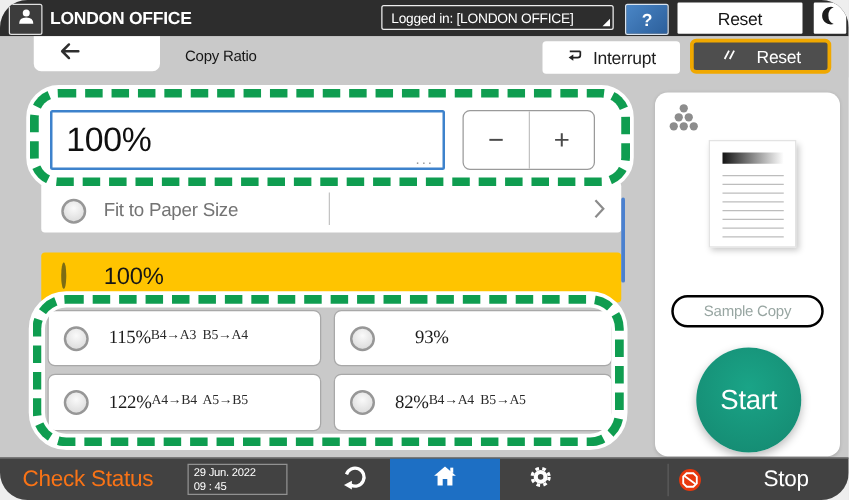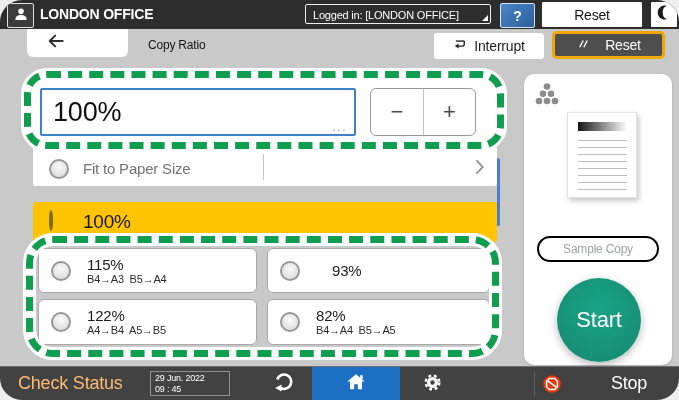--- a/index.html
+++ b/index.html
@@ -60,21 +60,21 @@
   .radio.sel::after { content:''; position:absolute; inset:4px; border-radius:50%; background:#4c430a; }
   .row-radio { left:16px; top:10px; }
   
   .preset-cell { background:#fff; border:1px solid #a8a8a8; border-radius:6px; box-sizing:border-box;
     display:flex; align-items:center; }
   .cell-0 { left:38px;  top:248px; width:219px; height:45px; }
   .cell-1 { left:267px; top:248px; width:223px; height:45px;gap:16px; }
   .cell-2 { left:38px;  top:299px; width:219px; height:46px; }
   .cell-3 { left:267px; top:299px; width:223px; height:46px; }
   .cell-radio { margin-left:12px; flex:0 0 auto; }
-  .cell-text { margin-left:16px; display:flex; flex-direction:column; justify-content:center; }
+  .cell-text { margin-left:16px; display:flex; justify-content:center;font-family:Liberation Serif, serif; }
   .cell-pct { font-size:15px; color:#1c1c1c; line-height:17px; }
   .cell-detail { font-size:11px; color:#2a2a2a; line-height:13px; white-space:pre; }
   .scrollbar { left:497px; top:158px; width:3px; height:68px; background:#4a80cf; border-radius:2px; }
   
   .right-panel { left:524px; top:74px; width:148px; height:291px; background:#fff; border-radius:10px;
     box-shadow:0 1px 3px rgba(0,0,0,.15); }
   .dots-icon { left:11px; top:9px; }
   .preview-page { left:43px; top:38px; width:70px; height:86px; background:#fff;
     border:1px solid #e3e3e3; box-sizing:border-box; box-shadow:2px 3px 5px rgba(0,0,0,.22); }
   .preview-grad { left:10px; top:9px; width:49px; height:9px; background:linear-gradient(to right,#141414,#fff); }
@@ -89,21 +89,21 @@
   .anno { pointer-events:none; z-index:30; }
   .anno-halo { position:absolute; inset:0; border:13px solid #fff; border-radius:26px; box-sizing:border-box; }
   .anno-dash { position:absolute; inset:3px; border:7px dashed #0f9d50; border-radius:23px; box-sizing:border-box; }
   .anno1 { left:21px; top:68px; width:486px; height:84px; }
   .anno2 { left:23px; top:233px; width:479px; height:127px; }
   .anno2 .anno-halo { border-radius:30px; }
   .anno2 .anno-dash { border-radius:27px; }
   
   .bottom-bar { left:0; top:366px; width:679px; height:34px; background:#424242;
     border-top:1px solid #6e6e6e; box-sizing:border-box; z-index:40; }
-  .check-status { left:18px; top:0; height:33px; line-height:33px; color:#fdba74; font-size:18px; }
+  .check-status { left:18px; top:0; height:33px; line-height:33px; color:#f97316; font-size:18px; }
   .datetime { left:150px; top:4px; width:80px; height:25px; border:1px solid #919191; box-sizing:border-box;
     color:#fff; font-size:9px; line-height:11px; padding:1px 0 0 4px; }
   .undo-btn { left:262px; top:2px; width:44px; height:30px; display:flex; align-items:center; justify-content:center; }
   .home-btn { left:312px; top:0; width:88px; height:33px; background:#1d6fc4;
     display:flex; align-items:center; justify-content:center; }
   .gear-btn { left:412px; top:2px; width:40px; height:30px; display:flex; align-items:center; justify-content:center; }
   .stop-sec-divider { left:534px; top:4px; width:1px; height:26px; background:#5d5d5d; }
   .stop-btn { left:536px; top:0; width:143px; height:33px; display:flex; align-items:center;gap:31px; }
   .stop-icon-wrap { margin-left:6px; width:20px; height:20px; }
   .stop-label { flex:1; text-align:center; color:#fff; font-size:18px; margin-right:14px; }

